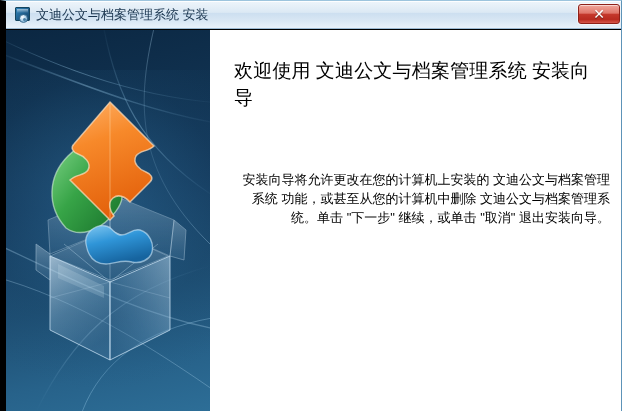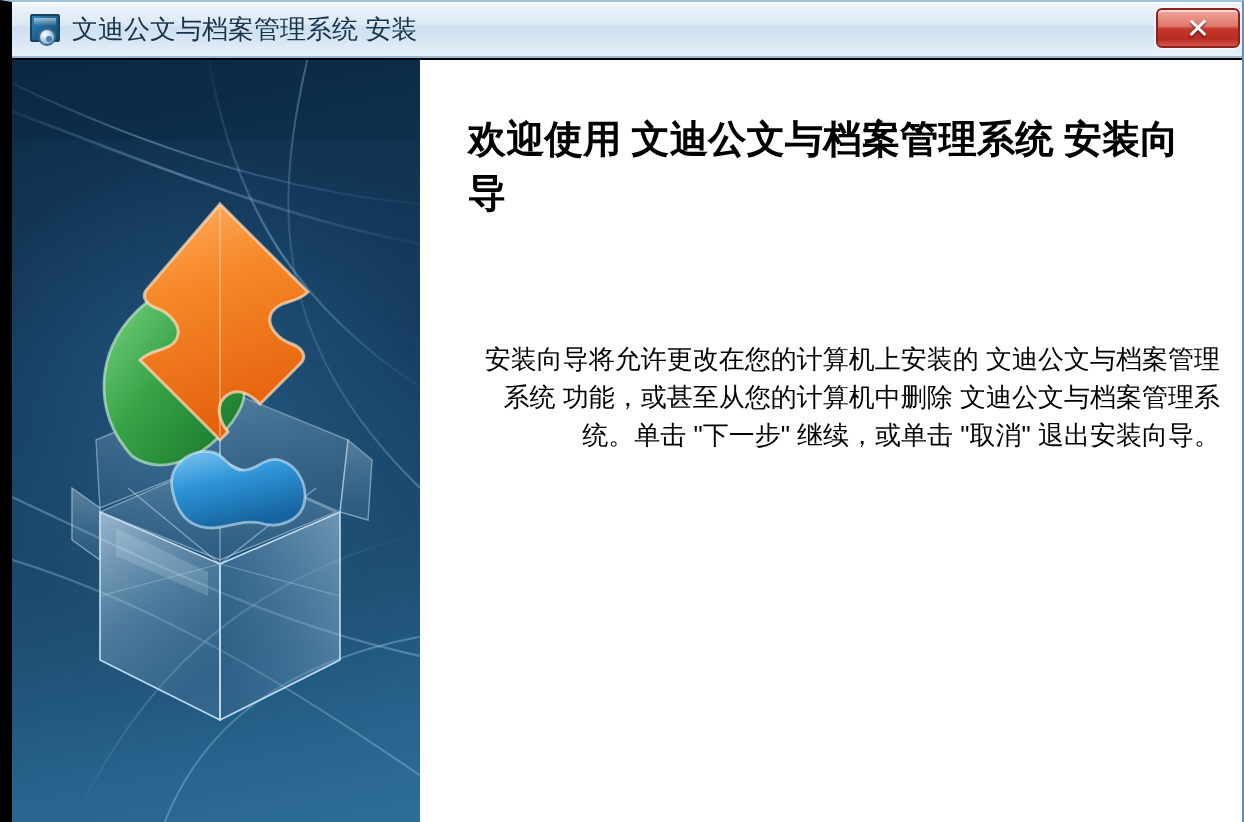--- a/index.html
+++ b/index.html
@@ -184,21 +184,21 @@
     height: 382px;
     background: #ffffff;
   }
   #welcome-heading {
     position: absolute;
     left: 24px;
     top: 27px;
     width: 374px;
     font-family: "Liberation Serif", "DejaVu Serif", serif;
     font-size: 19px;
-    font-weight: bold;
+    font-weight: normal;
     line-height: 27px;
     color: #000000;
     letter-spacing: .2px;
   }
   #welcome-body {
     position: absolute;
     left: 24px;
     top: 140px;
     width: 376px;
     font-family: "Liberation Sans", "DejaVu Sans", sans-serif;

